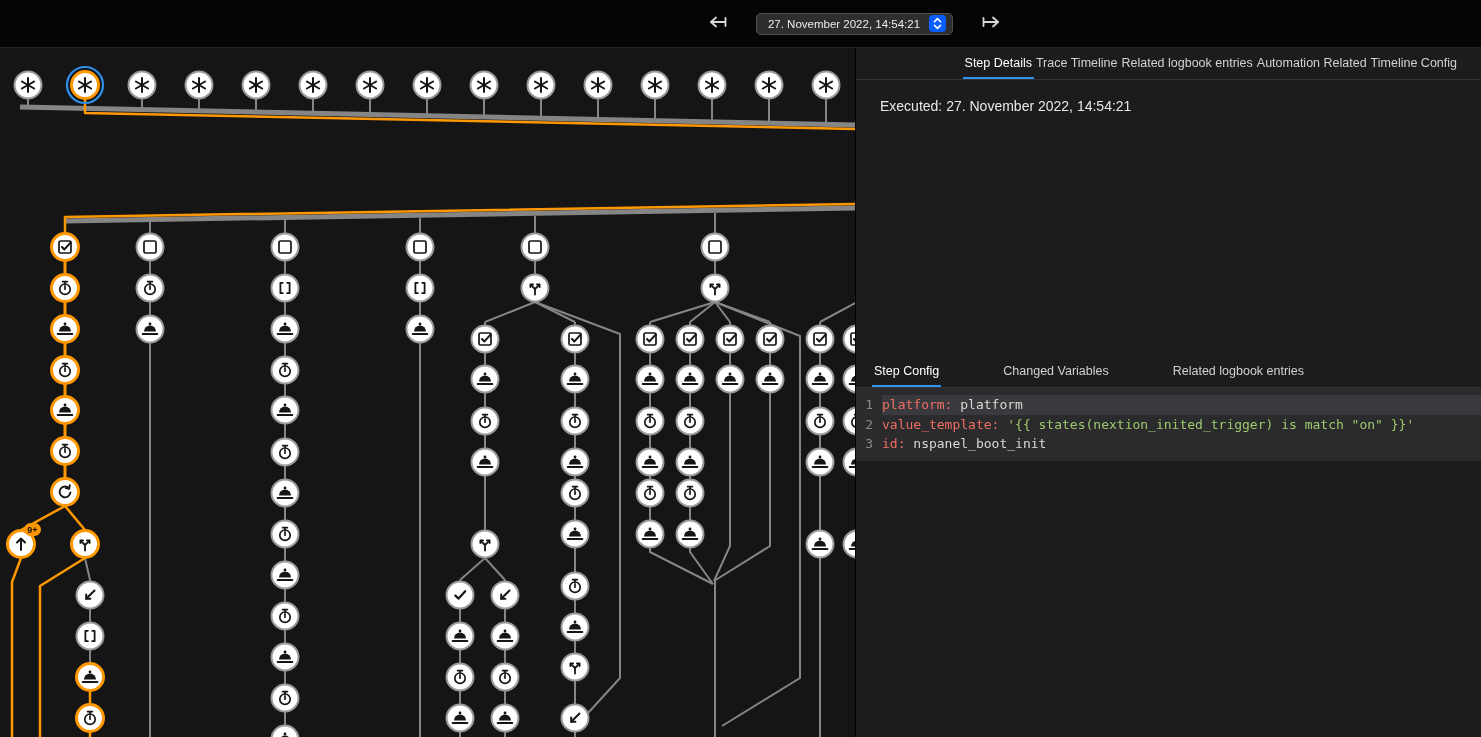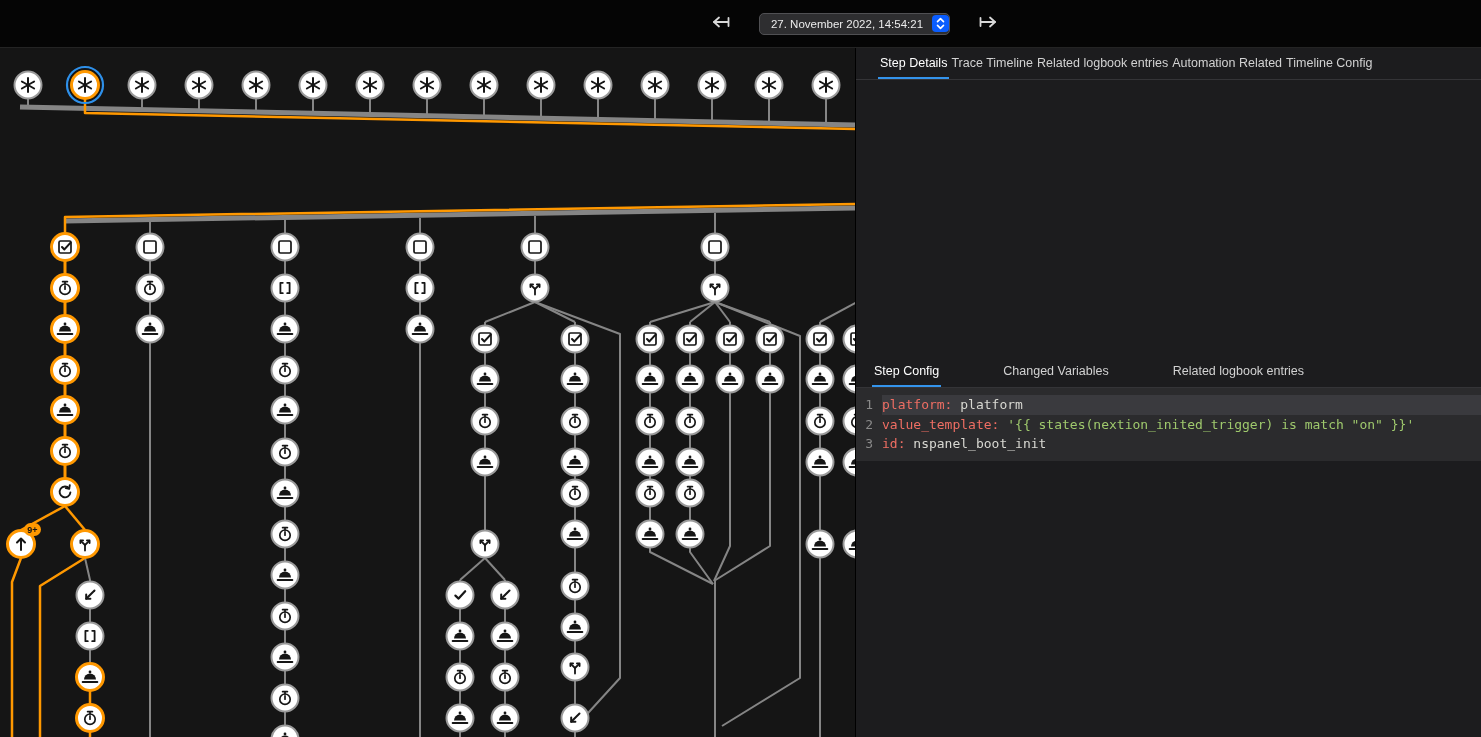--- a/index.html
+++ b/index.html
@@ -2,30 +2,30 @@
 <html style="--bg_page: #101010; --bg_topbar: #050505; --bg_graph: #151515; --bg_panel: #1c1c1e; --bg_code: #2b2b2d; --bg_code_active: #3a3a3e; --divider: #343437; --accent: #3494ec; --tab_text: #d2d2d2; --tab_active: #ffffff; --text_primary: #e8e8ea; --code_key: #ef6e63; --code_plain: #d8d8d2; --code_string: #9fc96d; --code_gutter: #8a8a8a; --picker_bg: #2e2e30; --picker_border: #505053; --picker_accent: #0a5dfe; --graph_line: #858585; --graph_active: #ff9800; --node_fill: #ffffff; --node_border: #9a9a9a; --selected_ring: #2e90ea;"><head>
 <meta charset="utf-8">
 <style>
   *{margin:0;padding:0;box-sizing:border-box}
   html,body{width:1481px;height:737px;overflow:hidden}
   body{background:var(--bg_page,#101010);font-family:"Liberation Sans",sans-serif}
 
   .topbar{height:48px;background:var(--bg_topbar,#050505);display:flex;align-items:center;justify-content:center;border-bottom:1px solid #242424}
   .topbar-controls{display:flex;align-items:center;gap:22px;margin-left:228px}
   .nav-arrow{background:none;border:none;padding:4px;cursor:pointer;display:flex}
-  .run-select{display:flex;align-items:center;gap:9px;background:var(--picker_bg,#2e2e30);border:1px solid var(--picker_border,#505053);border-radius:5px;padding:2px 0 2px 11px;color:#ececec;font-size:11.5px;height:22px;cursor:pointer;font-family:inherit;white-space:nowrap}
+  .run-select{display:flex;align-items:center;gap:9px;background:var(--picker_bg,#2e2e30);border:1px solid var(--picker_border,#505053);border-radius:5px;padding:2px 6px 2px 11px;color:#ececec;font-size:11.5px;height:22px;cursor:pointer;font-family:inherit;white-space:nowrap}
   .stepper{width:17px;height:17px;background:var(--picker_accent,#0a5dfe);border-radius:4px;display:flex;align-items:center;justify-content:center;flex:none}
 
   .main{display:flex;height:689px}
   .graph-pane{width:855px;height:689px;background:var(--bg_graph,#161616);position:relative;flex:none}
   .graph-pane svg{display:block}
 
   .panel{flex:1;display:flex;flex-direction:column;background:var(--bg_panel,#1c1c1e);border-left:1px solid #000;min-width:0}
   .panel-top{height:308px;display:flex;flex-direction:column;flex:none}
-  .detail-tabs{display:flex;justify-content:flex-start;padding:0 22px;border-bottom:1px solid var(--divider,#343437)}
+  .detail-tabs{display:flex;justify-content:flex-end;padding:0 22px;border-bottom:1px solid var(--divider,#343437)}
   .config-tabs{display:flex;gap:60px;padding:0 16px;border-bottom:1px solid var(--divider,#343437)}
   .tab{background:none;border:none;border-bottom:2px solid transparent;color:var(--tab_text,#d2d2d2);font-size:12.5px;padding:8px 2px 7px;cursor:pointer;font-family:inherit;white-space:nowrap}
   .tab.active{color:var(--tab_active,#fff);border-bottom-color:var(--accent,#3494ec)}
   .executed{padding:18px 24px;font-size:14px;color:var(--text_primary,#e8e8ea)}
 
   .panel-bottom{flex:1;display:flex;flex-direction:column;background:var(--bg_panel,#1c1c1e);min-height:0}
   .code{background:var(--bg_code,#2b2b2d);padding:7px 0;font-family:"DejaVu Sans Mono",monospace;font-size:13px;line-height:19.5px}
   .code-line{display:flex}
   .ln{width:26px;text-align:right;padding-right:9px;color:var(--code_gutter,#8a8a8a);flex:none}
   .lc{white-space:pre;flex:1}
@@ -945,20 +945,21 @@
 
   <div class="panel">
     <div class="panel-top">
       <div class="detail-tabs">
           <button class="tab active">Step Details</button>
           <button class="tab">Trace Timeline</button>
           <button class="tab">Related logbook entries</button>
           <button class="tab">Automation Related</button>
           <button class="tab">Timeline Config</button>
         </div>
+      <div class="executed">Executed: 27. November 2022, 14:54:21</div>
     </div>
     <div class="panel-bottom">
       <div class="config-tabs">
           <button class="tab active">Step Config</button>
           <button class="tab">Changed Variables</button>
           <button class="tab">Related logbook entries</button>
         </div>
       <div class="code">
           <div class="code-line active">
             <span class="ln">1</span>

